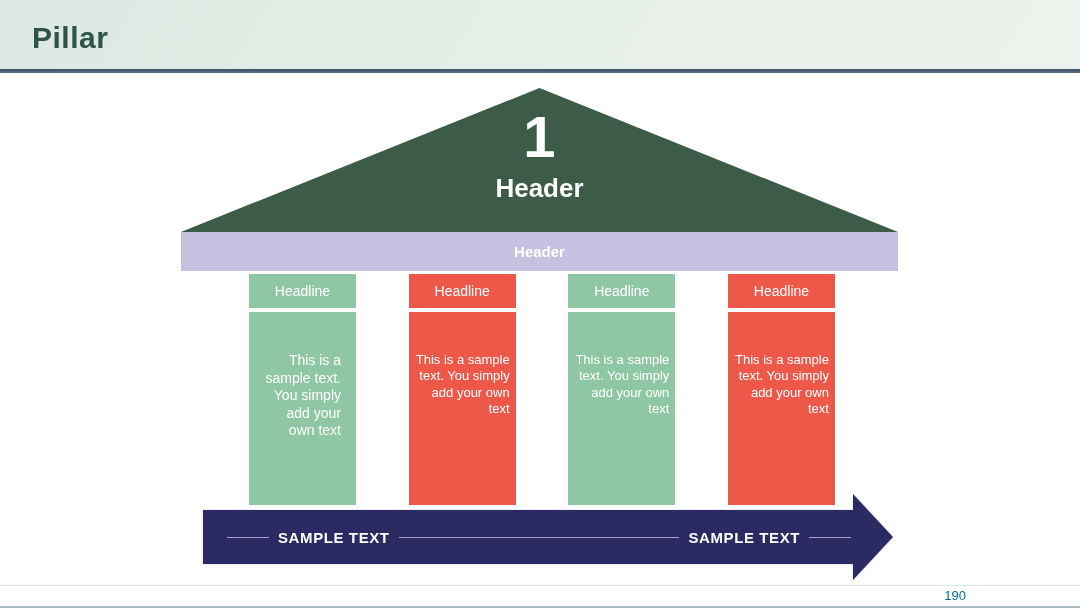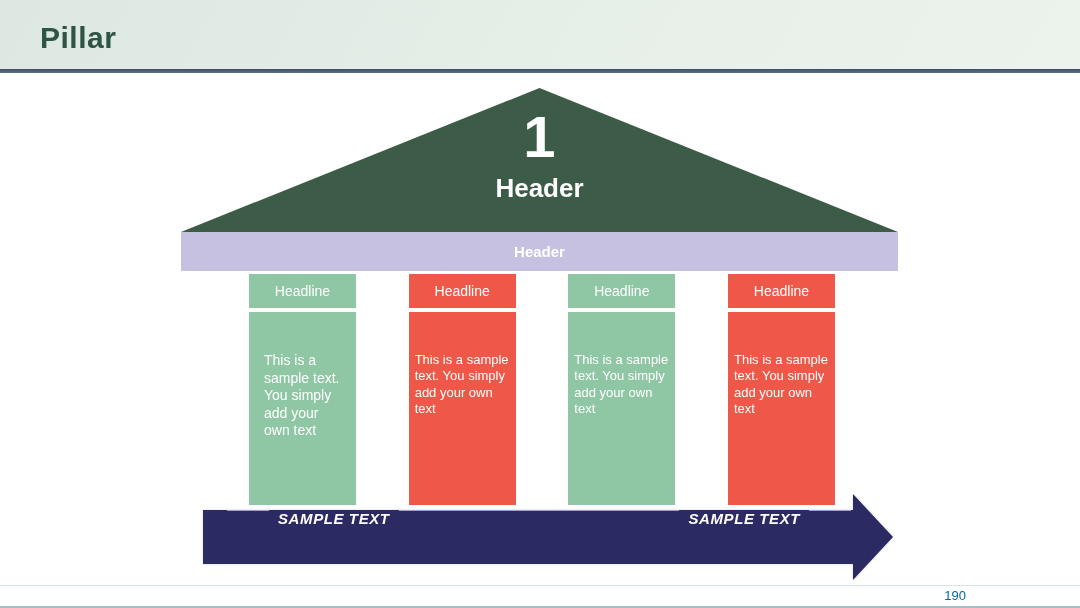--- a/index.html
+++ b/index.html
@@ -7,21 +7,21 @@
   body { font-family: "Liberation Sans", sans-serif; background: #ffffff; overflow: hidden; }
 
   .slide { position: relative; width: 1080px; height: 608px; background: #ffffff; }
 
   
   .top-strip {
     position: absolute; left: 0; top: 0; width: 1080px; height: 69px;
     background: linear-gradient(120deg, #dde8e2 0%, #e6efe8 55%, #ecf3ed 100%);
   }
   .slide-title {
-    position: absolute; left: 40px; top: 21px;
+    position: absolute; left: 32px; top: 21px;
     font-size: 30px; font-weight: bold; color: #2d5446; letter-spacing: 0.5px;
   }
   .top-divider {
     position: absolute; left: 0; top: 69px; width: 1080px; height: 4px;
     background: linear-gradient(#3c4f66, #5d7089);
   }
 
   
   .roof {
     position: absolute; left: 181px; top: 88px; width: 717px; height: 144px;
@@ -43,40 +43,40 @@
   .pillars {
     position: absolute; left: 225px; top: 274px; width: 610px;
     display: flex; justify-content: space-between;
   }
   .pillar { width: 131px; padding-left: 24px; }
   .pillar-head {
     height: 34px; line-height: 34px; text-align: center;
     color: #ffffff; font-size: 14px; margin-bottom: 4px;
   }
   .pillar-body {
-    height: 193px; padding-top: 40px; text-align: left;
+    height: 193px; padding-top: 40px; text-align: right;
     color: #ffffff; font-size: 13px; line-height: 1.25;
   }
   .pillar.green .pillar-head, .pillar.green .pillar-body { background: #8fc7a4; }
   .pillar.red   .pillar-head, .pillar.red   .pillar-body { background: #ed5849; }
   .pillar.p1 .pillar-body { padding-left: 15px; padding-right: 15px; font-size: 14px; }
   .pillar.p2 .pillar-body, .pillar.p3 .pillar-body, .pillar.p4 .pillar-body { padding-left: 6px; padding-right: 6px; }
 
   
   .arrow-wrap {
     position: absolute; left: 203px; top: 494px; width: 690px; height: 86px;
     filter: drop-shadow(0 0 1px #cfcce6);
   }
   .arrow-shape {
     width: 100%; height: 100%; background: #2c2a62;
     clip-path: polygon(0 18.6%, 94.2% 18.6%, 94.2% 0, 100% 50%, 94.2% 100%, 94.2% 81.4%, 0 81.4%);
   }
   .arrow-content {
     position: absolute; left: 0; top: 16px; width: 650px; height: 54px;
-    display: flex; align-items: flex-start; padding: 0 2px 0 24px; font-style: italic;
+    display: flex; align-items: center; padding: 0 2px 0 24px;
   }
   .arrow-line { height: 1px; background: #a29ed0; }
   .arrow-line.l1 { width: 42px; }
   .arrow-line.l2 { flex: 1; }
   .arrow-line.l3 { width: 42px; }
   .arrow-label {
     margin: 0 9px; color: #ffffff; font-size: 15px; font-weight: bold;
     letter-spacing: 0.6px; white-space: nowrap;
   }
 

